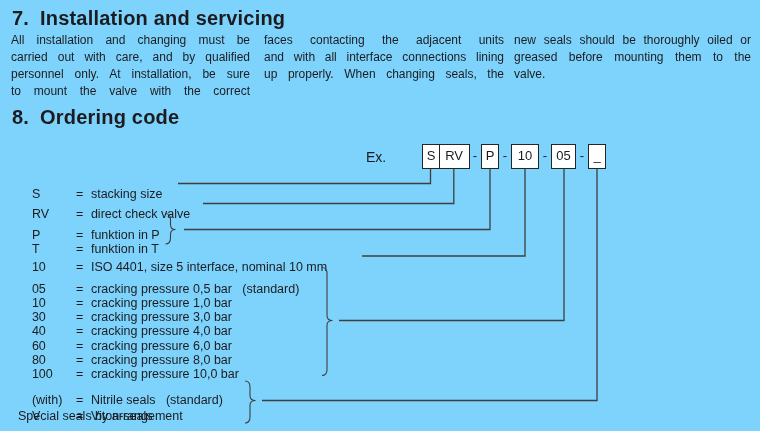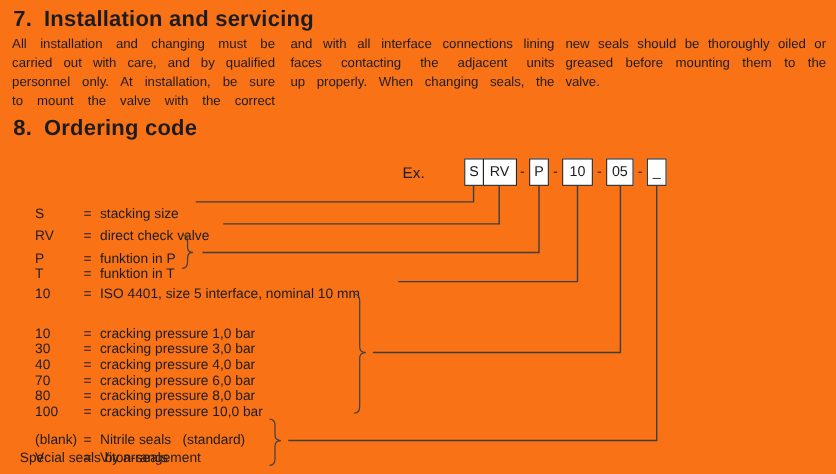--- a/index.html
+++ b/index.html
@@ -1,17 +1,17 @@
 <!DOCTYPE html>
 <html><head>
 <meta charset="utf-8">
 <style>
   html,body { margin:0; padding:0; background:#ffffff; }
   .page {
-    position:relative; width:760px; height:431px; background:#f97316;
+    position:relative; width:760px; height:431px; background:#7dd3fc;
     font-family:"Liberation Sans","DejaVu Sans",sans-serif;
     color:#1c1c20; overflow:hidden;
   }
   .sec-head { position:absolute; left:12px; font-size:20px; font-weight:bold; letter-spacing:.2px; white-space:nowrap; }
   .sec-num { display:inline-block; width:28px; }
   .col { position:absolute; top:32px; font-size:12px; line-height:17px; }
   .jline { text-align:justify; text-align-last:justify; white-space:normal; }
   .jline.left { text-align-last:left; }
   .ex-label { position:absolute; left:366px; top:149px; font-size:14px; }
   .cbox {
@@ -36,22 +36,22 @@
     <span class="sec-num">7.</span><span>Installation and servicing</span>
   </div>
 
   <div class="col" style="left:11px; width:239px;">
     <div class="jline">All installation and changing must be</div>
     <div class="jline">carried out with care, and by qualified</div>
     <div class="jline">personnel only. At installation, be sure</div>
     <div class="jline">to mount the valve with the correct</div>
   </div>
   <div class="col" style="left:264px; width:240px;">
+    <div class="jline">faces contacting the adjacent units</div>
     <div class="jline">and with all interface connections lining</div>
-    <div class="jline">faces contacting the adjacent units</div>
     <div class="jline">up properly. When changing seals, the</div>
   </div>
   <div class="col" style="left:514px; width:237px;">
     <div class="jline">new seals should be thoroughly oiled or</div>
     <div class="jline">greased before mounting them to the</div>
     <div class="jline left">valve.</div>
   </div>
 
   <div class="sec-head" style="top:106px;">
     <span class="sec-num">8.</span><span>Ordering code</span>
@@ -78,40 +78,43 @@
   </div>
   <div class="orow" style="top:227.5px;">
     <span class="rcode">T</span><span class="req">=</span><span class="rdesc">funktion in T</span>
   </div>
   <div class="orow" style="top:214px;">
     <span class="rcode">P</span><span class="req">=</span><span class="rdesc">funktion in P</span>
   </div>
   <div class="orow" style="top:245.5px;">
     <span class="rcode">10</span><span class="req">=</span><span class="rdesc">ISO 4401, size 5 interface, nominal 10 mm</span>
   </div>
+  <div class="orow" style="top:268px;">
+    <span class="rcode">05</span><span class="req">=</span><span class="rdesc">cracking pressure 0,5 bar   (standard)</span>
+  </div>
   <div class="orow" style="top:282px;">
     <span class="rcode">10</span><span class="req">=</span><span class="rdesc">cracking pressure 1,0 bar</span>
   </div>
   <div class="orow" style="top:296px;">
     <span class="rcode">30</span><span class="req">=</span><span class="rdesc">cracking pressure 3,0 bar</span>
   </div>
   <div class="orow" style="top:310px;">
     <span class="rcode">40</span><span class="req">=</span><span class="rdesc">cracking pressure 4,0 bar</span>
   </div>
   <div class="orow" style="top:325px;">
-    <span class="rcode">70</span><span class="req">=</span><span class="rdesc">cracking pressure 6,0 bar</span>
+    <span class="rcode">60</span><span class="req">=</span><span class="rdesc">cracking pressure 6,0 bar</span>
   </div>
   <div class="orow" style="top:339px;">
     <span class="rcode">80</span><span class="req">=</span><span class="rdesc">cracking pressure 8,0 bar</span>
   </div>
   <div class="orow" style="top:353px;">
     <span class="rcode">100</span><span class="req">=</span><span class="rdesc">cracking pressure 10,0 bar</span>
   </div>
   <div class="orow" style="top:379px;">
-    <span class="rcode">(blank)</span><span class="req">=</span><span class="rdesc">Nitrile seals   (standard)</span>
+    <span class="rcode">(with)</span><span class="req">=</span><span class="rdesc">Nitrile seals   (standard)</span>
   </div>
   <div class="orow" style="top:394.5px;">
     <span class="rcode">V</span><span class="req">=</span><span class="rdesc">Viton-seals</span>
   </div>
   <div class="special" style="top:408.5px;">Special seals by arrangement</div>
 
   <svg class="overlay" width="760" height="431" viewBox="0 0 760 431">
     <g fill="none" stroke="#3f3f3f" stroke-width="1.3">
       <path d="M430.5 168.7 L430.5 183.5 L178 183.5"></path>
       <path d="M453.8 168.7 L453.8 203.5 L203 203.5"></path>

